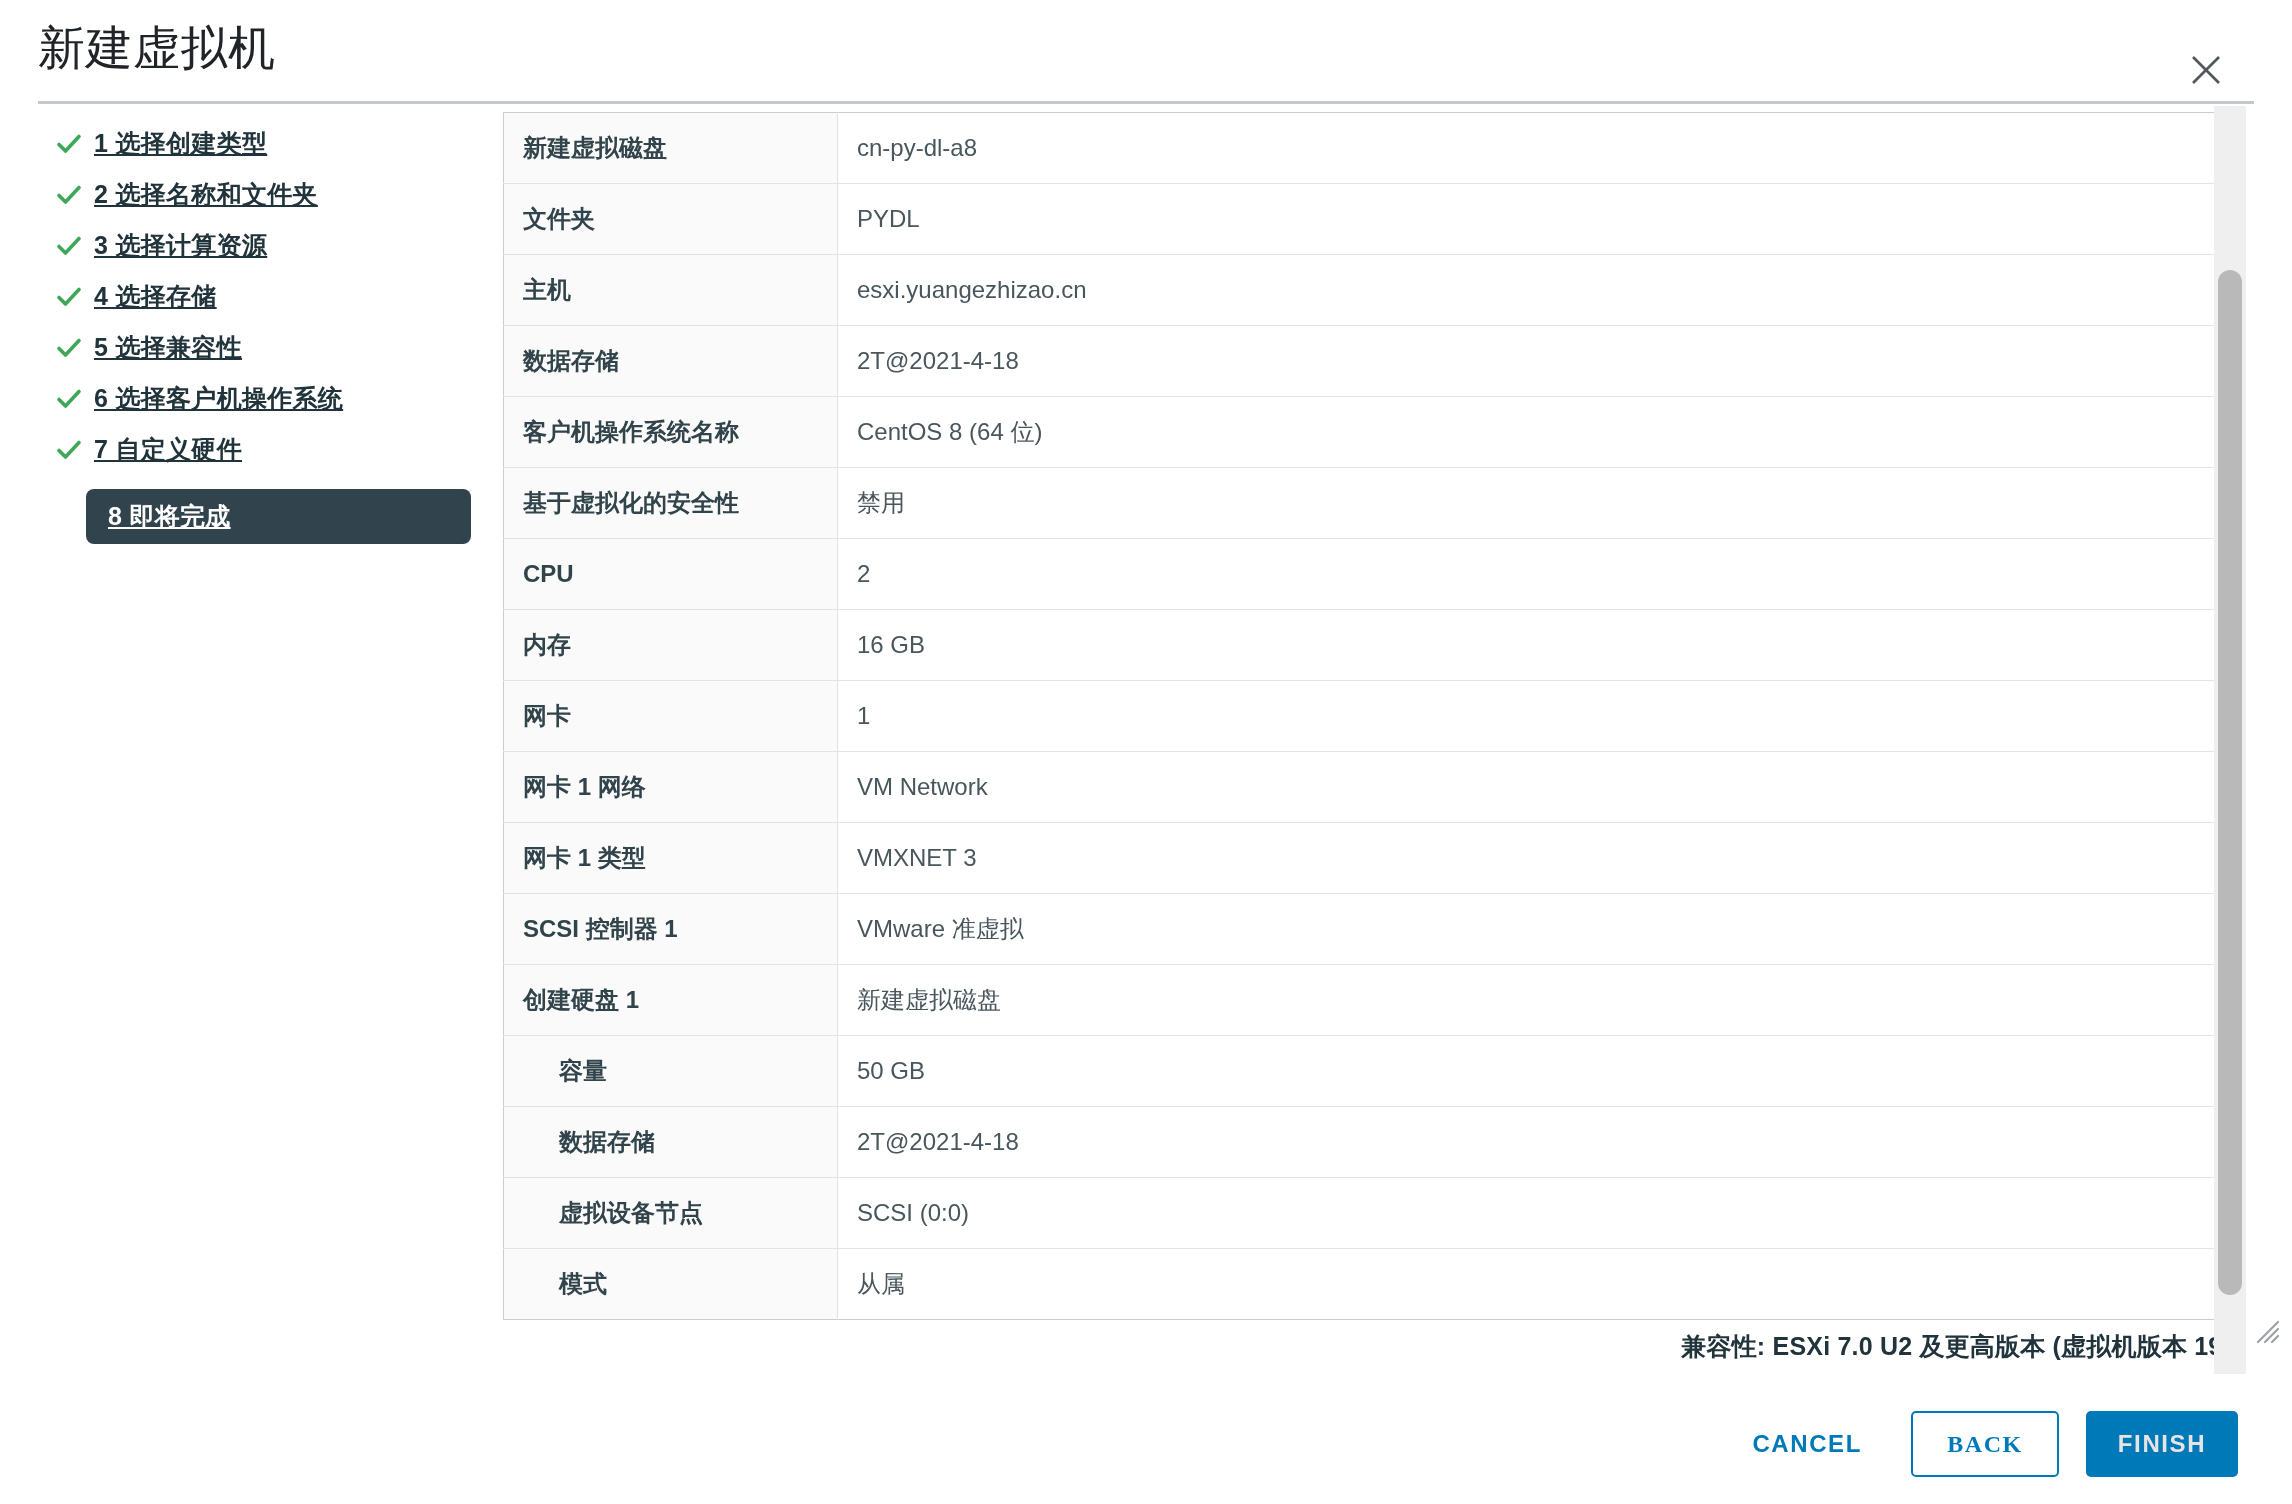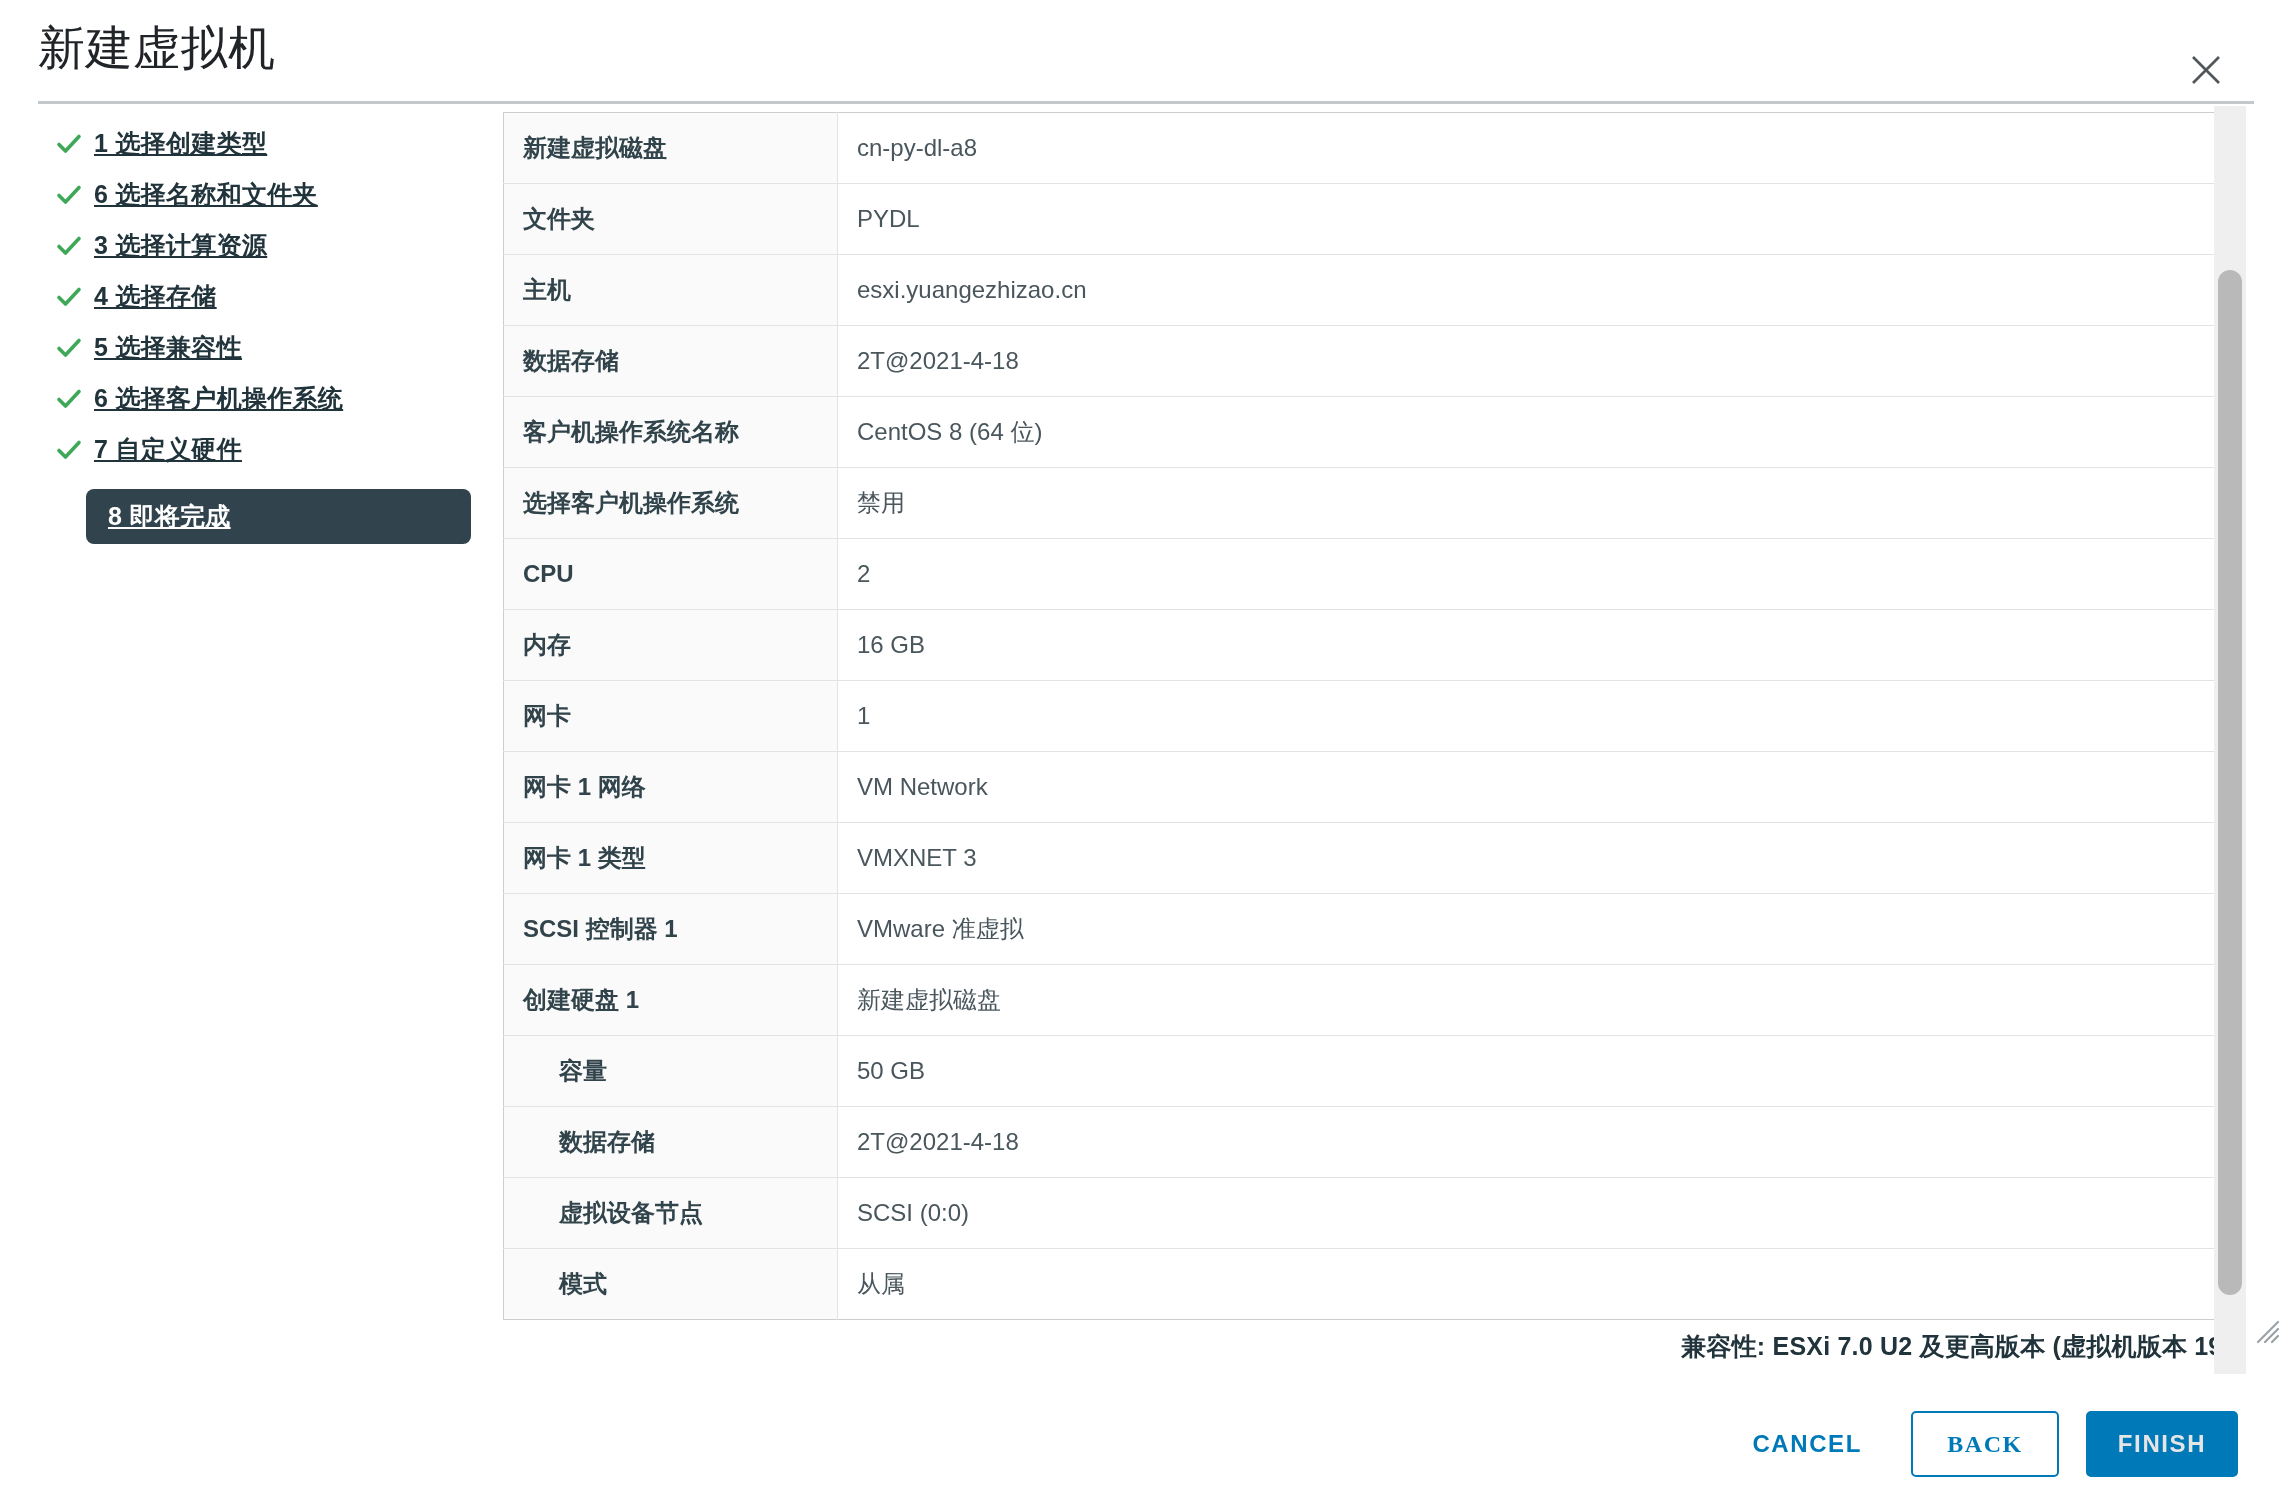--- a/index.html
+++ b/index.html
@@ -245,21 +245,21 @@
       <div class="step">
         <span class="check"><svg width="26" height="26" viewBox="0 0 26 26">
             <path d="M3 13.5 L9.5 20 L23 5.5" fill="none" stroke="#3ea858" stroke-width="3.6" stroke-linecap="round" stroke-linejoin="round"></path>
           </svg></span>
         <span class="step-label">1 选择创建类型</span>
       </div>
       <div class="step">
         <span class="check"><svg width="26" height="26" viewBox="0 0 26 26">
             <path d="M3 13.5 L9.5 20 L23 5.5" fill="none" stroke="#3ea858" stroke-width="3.6" stroke-linecap="round" stroke-linejoin="round"></path>
           </svg></span>
-        <span class="step-label">6 选择名称和文件夹</span>
+        <span class="step-label">2 选择名称和文件夹</span>
       </div>
       <div class="step">
         <span class="check"><svg width="26" height="26" viewBox="0 0 26 26">
             <path d="M3 13.5 L9.5 20 L23 5.5" fill="none" stroke="#3ea858" stroke-width="3.6" stroke-linecap="round" stroke-linejoin="round"></path>
           </svg></span>
         <span class="step-label">3 选择计算资源</span>
       </div>
       <div class="step">
         <span class="check"><svg width="26" height="26" viewBox="0 0 26 26">
             <path d="M3 13.5 L9.5 20 L23 5.5" fill="none" stroke="#3ea858" stroke-width="3.6" stroke-linecap="round" stroke-linejoin="round"></path>
@@ -306,21 +306,21 @@
           </tr>
           <tr>
             <td class="k">数据存储</td>
             <td class="v">2T@2021-4-18</td>
           </tr>
           <tr>
             <td class="k">客户机操作系统名称</td>
             <td class="v">CentOS 8 (64 位)</td>
           </tr>
           <tr>
-            <td class="k">选择客户机操作系统</td>
+            <td class="k">基于虚拟化的安全性</td>
             <td class="v">禁用</td>
           </tr>
           <tr>
             <td class="k">CPU</td>
             <td class="v">2</td>
           </tr>
           <tr>
             <td class="k">内存</td>
             <td class="v">16 GB</td>
           </tr>

